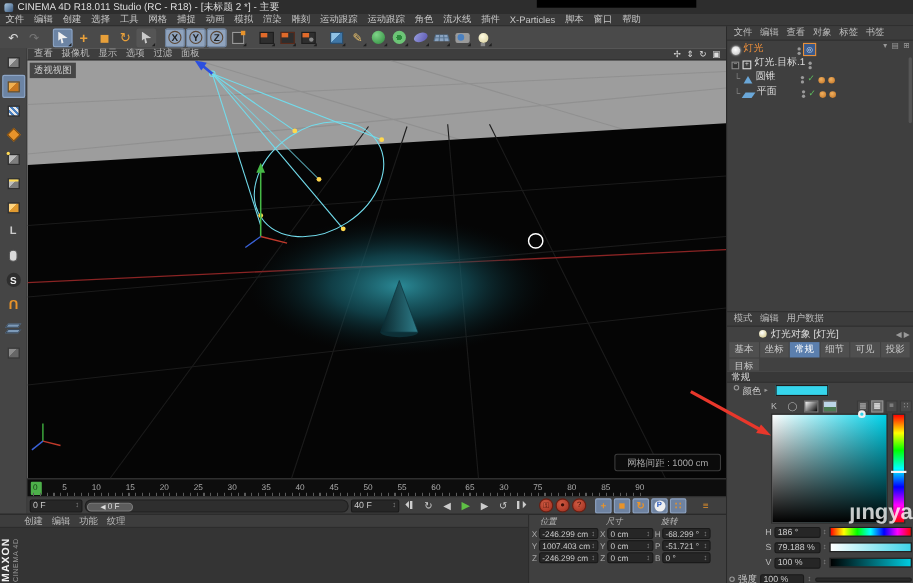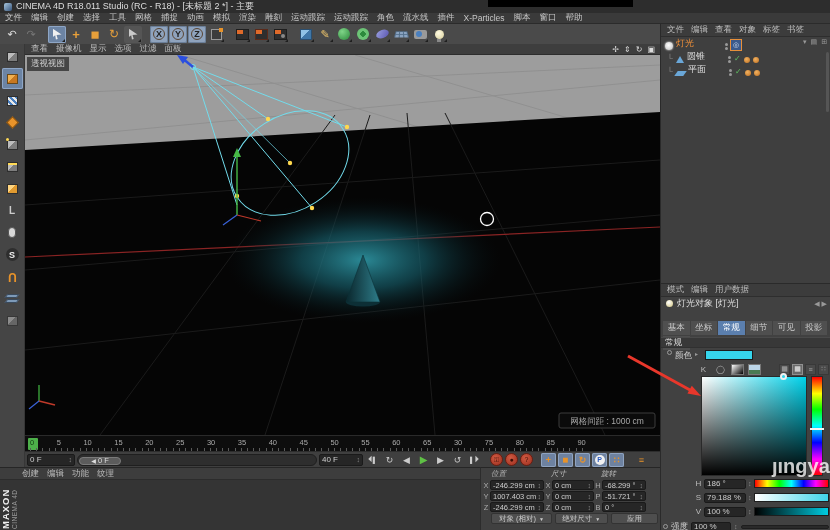--- a/index.html
+++ b/index.html
@@ -115,23 +115,23 @@
   .expander{width:7px;height:7px;border:1px solid #8a8a8a;color:#ccc;font-size:6px;line-height:5px;text-align:center;flex:0 0 auto;background:#333;}
   .vdots{display:flex;flex-direction:column;gap:1px;flex:0 0 auto;}
   .vdots i{width:3px;height:3px;border-radius:50%;background:#9a9a9a;}
   .check{color:#5fc05f;font-size:8px;flex:0 0 auto;}
   .tagdot{width:6px;height:6px;border-radius:50%;background:radial-gradient(circle at 40% 35%,#f0b060,#c07020);flex:0 0 auto;}
   .targettag{width:10px;height:10px;background:#3a5a8c;box-shadow:0 0 0 1px #e8903a;display:flex;align-items:center;justify-content:center;color:#cfe0f2;font-size:7px;flex:0 0 auto;}
   .omscroll{position:absolute;right:1px;top:15px;width:3px;height:60px;background:#555;border-radius:2px;}
 
   
   .am{position:absolute;left:0px;top:259px;width:170px;height:247px;background:#414141;border-top:1px solid #2a2a2a;}
-  .am-title{height:13px;display:flex;align-items:center;gap:4px;padding-left:5px;font-size:9px;color:#ddd;}
+  .am-title{height:13px;display:flex;align-items:center;gap:4px;padding-left:5px;font-size:9px;color:#ddd;margin-left:24px;}
   .ambulb{width:7px;height:7px;border-radius:50%;background:radial-gradient(circle at 40% 35%,#fff,#cfc27a);}
-  .tabs{position:absolute;left:2px;top:37px;width:166px;display:flex;flex-wrap:wrap;gap:1px;}
+  .tabs{position:absolute;left:2px;top:27px;width:166px;display:flex;flex-wrap:wrap;gap:1px;}
   .tab{width:26.5px;text-align:center;font-size:8.5px;color:#ccc;background:#4f4f4f;padding:1px 0;cursor:default;}
   .tab.active{background:#5b7fae;color:#fff;}
   .amsection{position:absolute;left:0;top:53px;width:170px;height:11px;background:#383838;border-top:1px solid #4a4a4a;border-bottom:1px solid #303030;font-size:8.5px;color:#ddd;padding-left:4px;display:flex;align-items:center;}
   .colorrow{position:absolute;left:0;top:66px;width:170px;height:12px;display:flex;gap:3px;padding-left:6px;font-size:8.5px;color:#ccc;}
   .kfdot{width:5px;height:5px;border:1px solid #999;border-radius:50%;}
   .swatch{width:48px;height:10px;background:#36d5ec;border:1px solid #1c1c1c;margin-left:4px;}
   .pickicons{position:absolute;left:36px;top:79px;width:132px;height:12px;display:flex;align-items:center;gap:4px;}
   .pico{width:13px;height:11px;display:flex;align-items:center;justify-content:center;font-size:8px;color:#bbb;}
   .pico.grad{background:linear-gradient(135deg,#fff,#000);border:1px solid #777;}
   .pico.img{background:linear-gradient(180deg,#bcd6e8 55%,#4a7a52 55%);border:1px solid #777;}
@@ -520,33 +520,20 @@
       <span class="cfield cf2">
           <span>0 cm</span>
           <span class="spin">↕</span>
         </span>
       <span class="clabel">B</span>
       <span class="cfield cf3">
           <span>0 °</span>
           <span class="spin">↕</span>
         </span>
     </div>
-    <div class="cbtnrow">
-      <span class="cbtn" style="width:62px">
-          <span>对象 (相对)</span>
-          <span style="font-size:5px">▼</span>
-        </span>
-      <span class="cbtn" style="width:54px">
-          <span>绝对尺寸</span>
-          <span style="font-size:5px">▼</span>
-        </span>
-      <span class="cbtn" style="width:48px">
-          <span>应用</span>
-        </span>
-    </div>
   </div>
 
   <div class="rpanel">
 
     <div class="pmenu">
     <span>文件</span>
         <span>编辑</span>
         <span>查看</span>
         <span>对象</span>
         <span>标签</span>
@@ -560,20 +547,29 @@
         <span>⊞</span>
       </div>
       <div class="orow">
         <span class="lampic"></span>
         <span class="oname sel">灯光</span>
         <span class="vdots">
             <i></i>
             <i></i>
           </span>
         <span class="targettag">◎</span>
+      </div>
+      <div class="orow">
+        <span class="expander">−</span>
+        <span class="nullic">+</span>
+        <span class="oname">灯光.目标.1</span>
+        <span class="vdots">
+            <i></i>
+            <i></i>
+          </span>
       </div>
       <div class="orow">
         <span class="indent">└</span>
         <span class="coneic"></span>
         <span class="oname" style="min-width:38px">圆锥</span>
         <span class="vdots">
             <i></i>
             <i></i>
           </span>
         <span class="check">✓</span>

